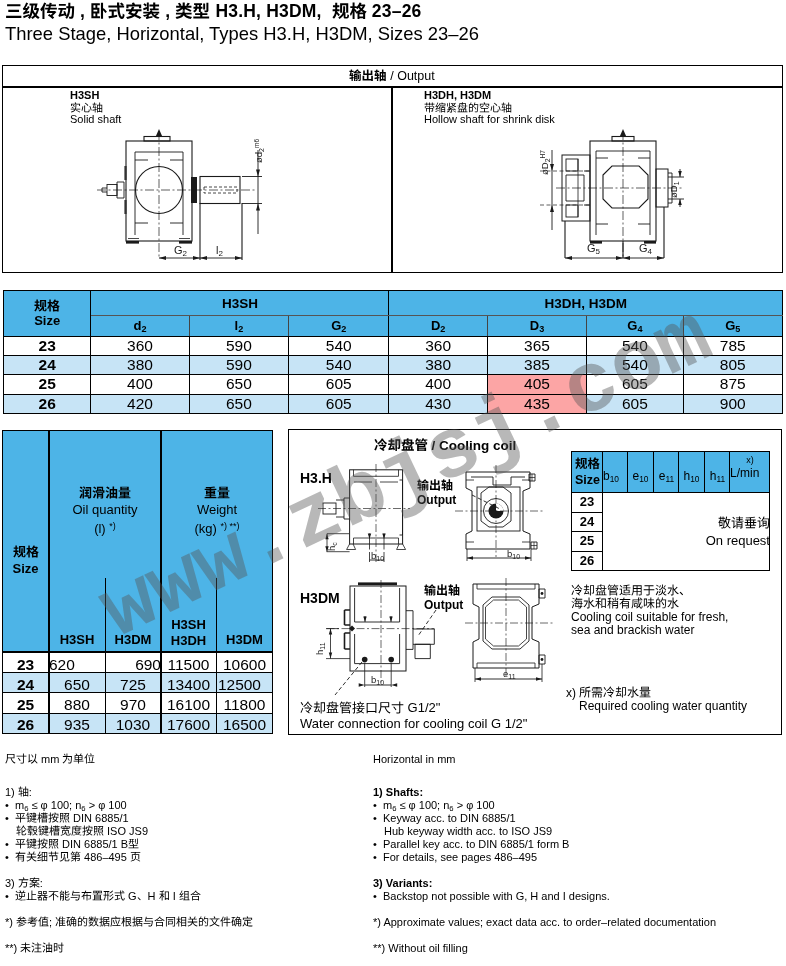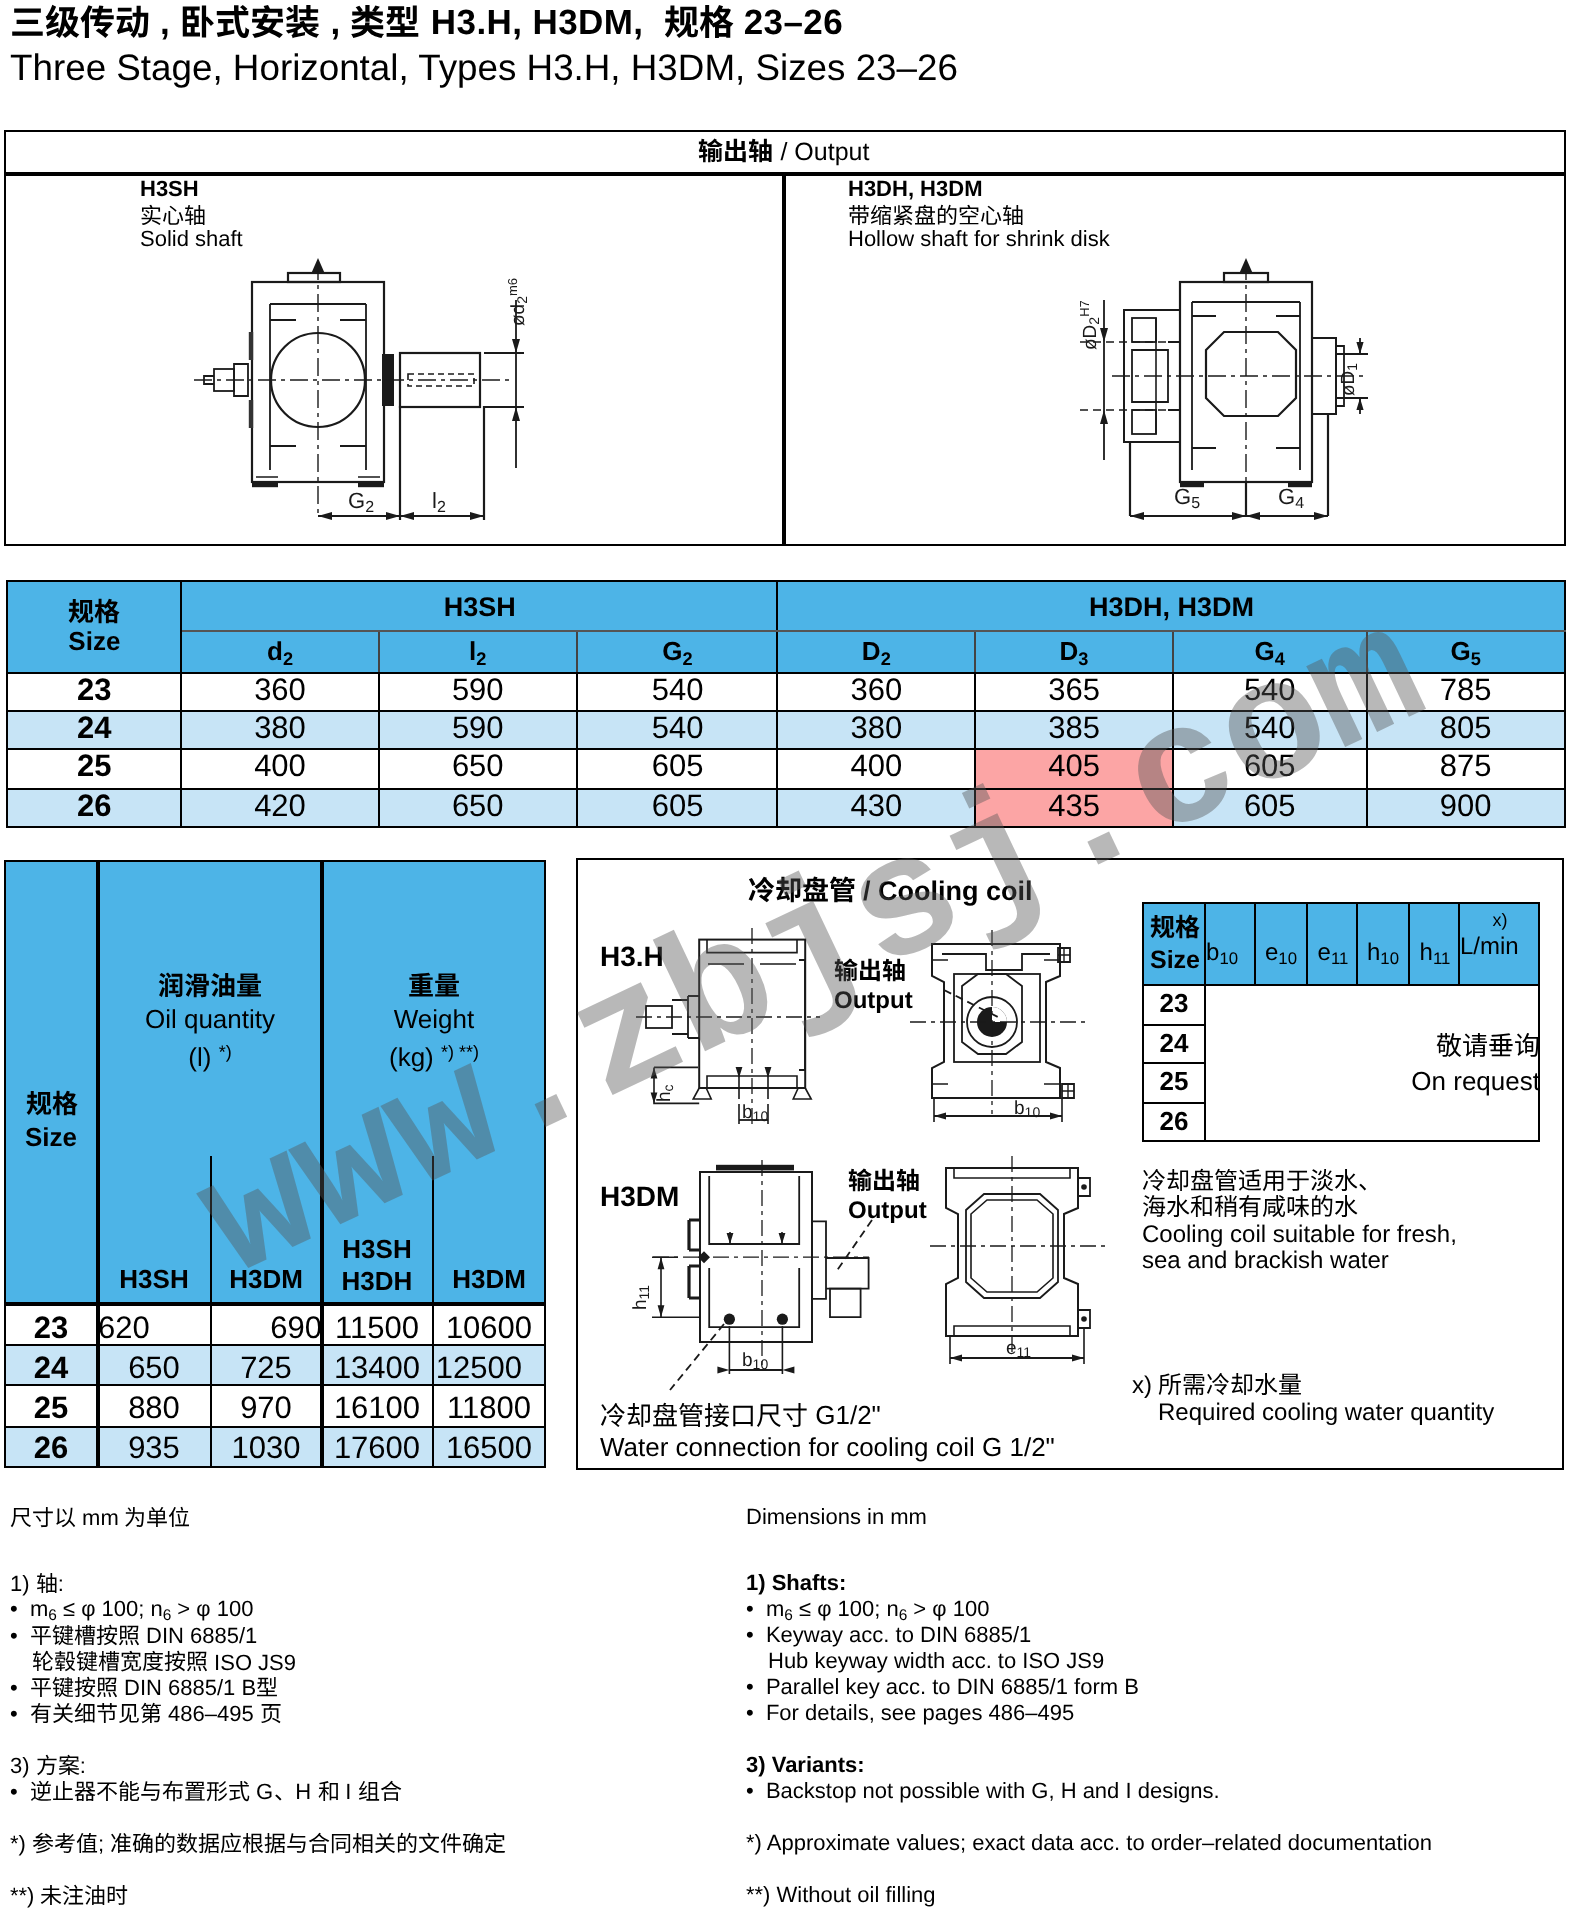--- a/index.html
+++ b/index.html
@@ -777,21 +777,21 @@
     </svg></div>
 <div class="abs" style="left:5px;top:942px;font-size:11px;white-space:nowrap">**) <svg style="vertical-align:-0.12em;" width="44.0" height="11" viewBox="0 -880 4000 1000">
       <g>
         <use href="#r672a" x="0"></use>
         <use href="#r6ce8" x="1000"></use>
         <use href="#r6cb9" x="2000"></use>
         <use href="#r65f6" x="3000"></use>
       </g>
     </svg></div>
 
-<div class="abs" style="left:373px;top:753px;font-size:11px;white-space:nowrap">Dimensions in mm</div>
+<div class="abs" style="left:373px;top:753px;font-size:11px;white-space:nowrap">Horizontal in mm</div>
 <div class="abs" style="left:373px;top:786px;font-size:11px;white-space:nowrap"><b>1) Shafts:</b></div>
 <div class="abs" style="left:373px;top:799px;font-size:11px;white-space:nowrap">•&nbsp; m<sub class="s">6</sub> ≤ φ 100; n<sub class="s">6</sub> &gt; φ 100</div>
 <div class="abs" style="left:373px;top:812px;font-size:11px;white-space:nowrap">•&nbsp; Keyway acc. to DIN 6885/1</div>
 <div class="abs" style="left:373px;top:825px;font-size:11px;white-space:nowrap"><span style="margin-left:11px">Hub keyway width acc. to ISO JS9</span></div>
 <div class="abs" style="left:373px;top:838px;font-size:11px;white-space:nowrap">•&nbsp; Parallel key acc. to DIN 6885/1 form B</div>
 <div class="abs" style="left:373px;top:851px;font-size:11px;white-space:nowrap">•&nbsp; For details, see pages 486–495</div>
 <div class="abs" style="left:373px;top:877px;font-size:11px;white-space:nowrap"><b>3) Variants:</b></div>
 <div class="abs" style="left:373px;top:890px;font-size:11px;white-space:nowrap">•&nbsp; Backstop not possible with G, H and I designs.</div>
 <div class="abs" style="left:373px;top:916px;font-size:11px;white-space:nowrap">*) Approximate values; exact data acc. to order–related documentation</div>
 <div class="abs" style="left:373px;top:942px;font-size:11px;white-space:nowrap">**) Without oil filling</div>

